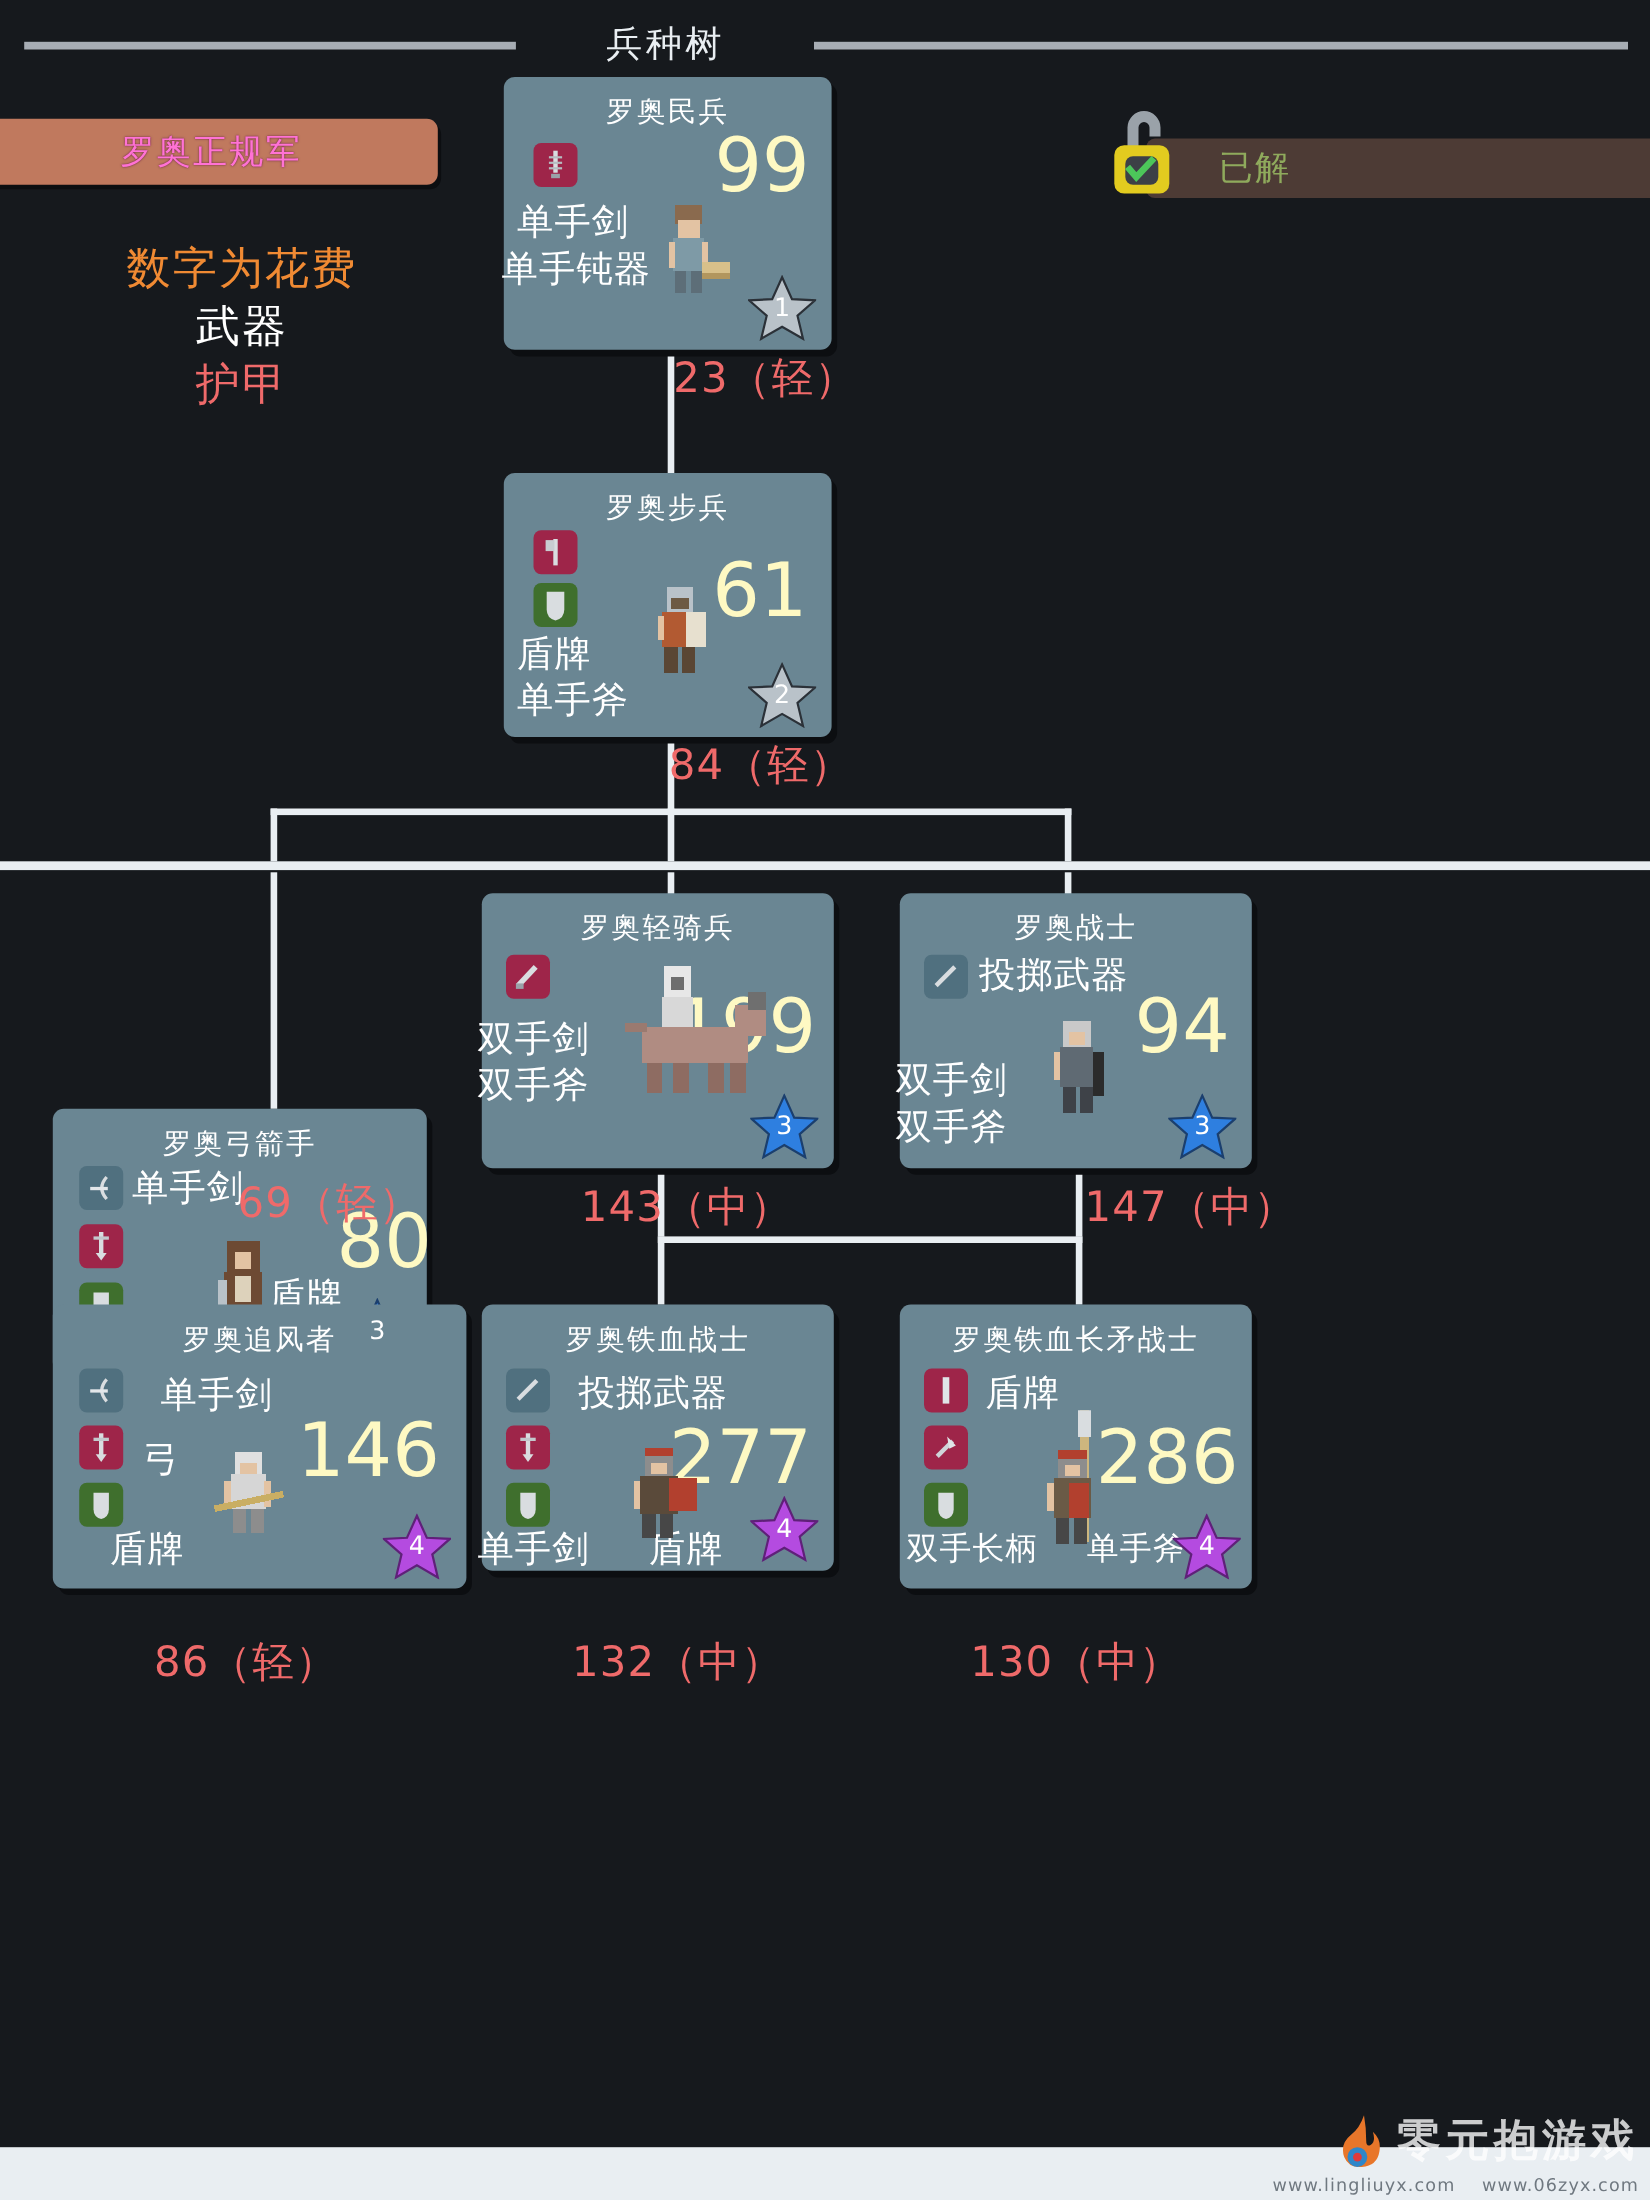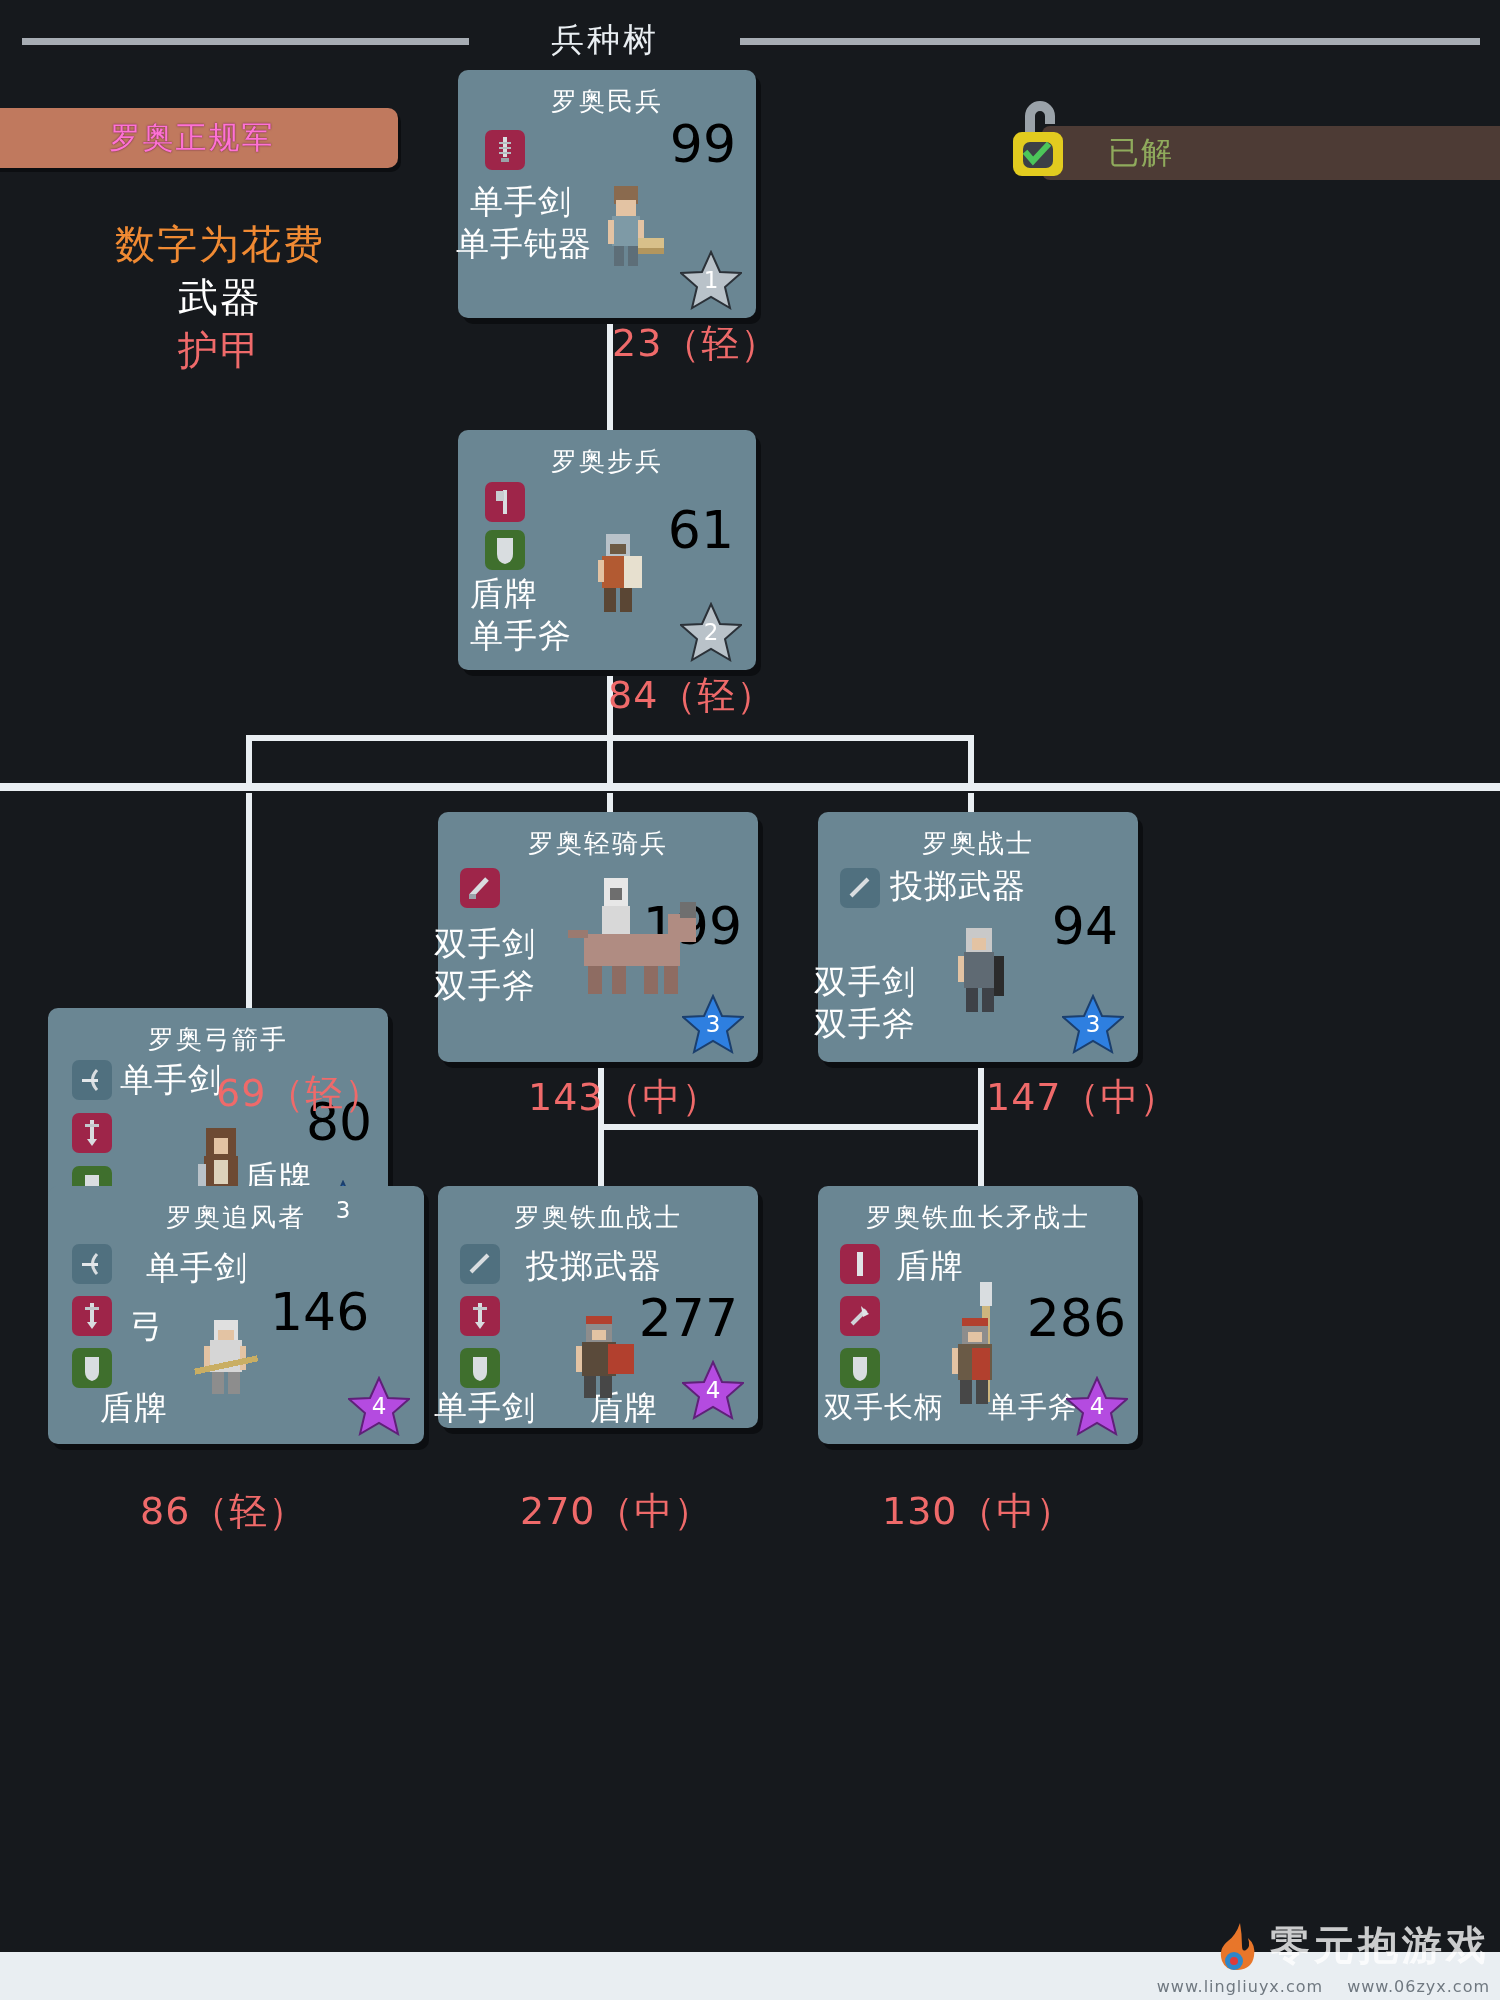--- a/index.html
+++ b/index.html
@@ -55,21 +55,21 @@
     border-radius:10px;
     box-shadow:5px 6px 0 0 #0c0e11;
     box-sizing:border-box;
   }
   .card-title{
     position:absolute;left:0;width:100%;top:14px;text-align:center;
     color:#ffffff;font-size:26px;letter-spacing:2px;
     font-family:"DejaVu Sans",sans-serif;
   }
   .card-cost{
-    position:absolute;color:#000000;font-size:52px;font-family:"DejaVu Sans",sans-serif;
+    position:absolute;color:#fef9c3;font-size:68px;font-family:"DejaVu Sans",sans-serif;
     font-weight:400;line-height:1;
   }
   .wlabel{
     position:absolute;color:#ffffff;font-size:33px;letter-spacing:1px;white-space:nowrap;
   }
 
   
   .ico{
     position:absolute;width:40px;height:40px;border-radius:7px;
     display:flex;align-items:center;justify-content:center;
@@ -467,21 +467,21 @@
     </div>
 
     <div class="star" style="right:14px;bottom:8px;">
       <svg viewBox="0 0 62 60">
           <polygon points="31,2 40,22 61,23 45,37 50,58 31,47 12,58 17,37 1,23 22,22" fill="#b44be0" stroke="#5f2079" stroke-width="2"></polygon>
         </svg>
       <span class="num">4</span>
     </div>
   </div>
 
-  <div class="edge-label" style="left:520px;top:1486px;">270（中）</div>
+  <div class="edge-label" style="left:520px;top:1486px;">132（中）</div>
 
   <div class="card" style="left:818px;top:1186px;width:320px;height:258px;">
     <div class="card-title">罗奥铁血长矛战士</div>
 
     <div class="ico red" style="left:22px;top:58px;">
       <svg width="22" height="28" viewBox="0 0 22 28">
           <rect x="8" y="2" width="6" height="24" fill="#e0e4e7"></rect>
         </svg>
     </div>
     <div class="ico red" style="left:22px;top:110px;">

